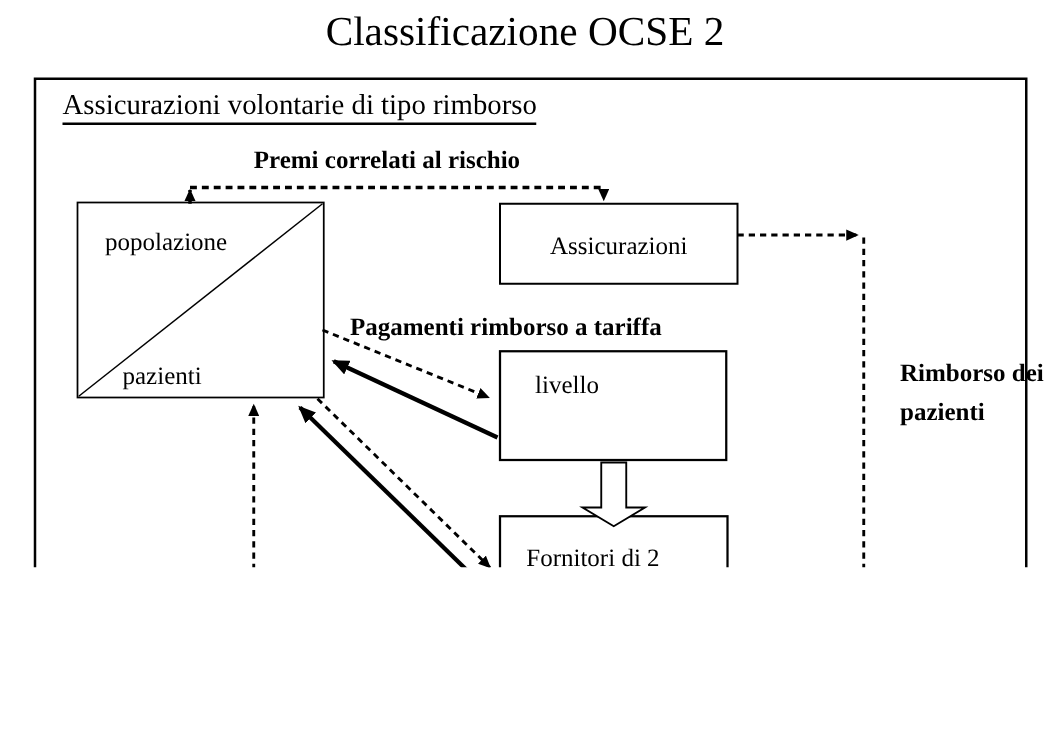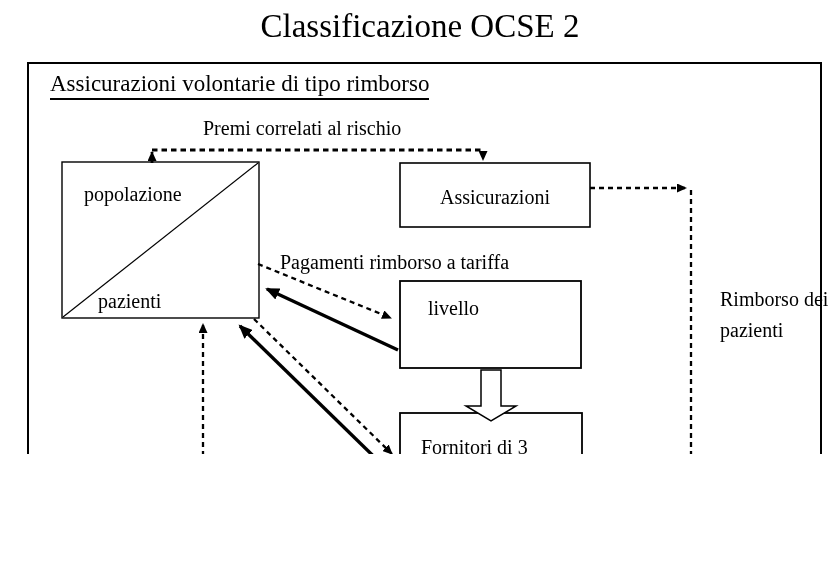--- a/index.html
+++ b/index.html
@@ -3,21 +3,21 @@
 <meta charset="utf-8">
 <style>
   html,body{margin:0;padding:0;background:#fff;}
   .canvas{position:relative;width:840px;height:454px;background:#ffffff;
           font-family:"Liberation Serif", serif;color:#000;overflow:hidden;padding-left:16px;}
   .abs{position:absolute;}
   .title{left:0;top:8px;width:840px;text-align:center;font-size:33px;}
   .frame{left:27px;top:62px;width:795px;height:495px;border:2px solid #000;box-sizing:border-box;}
   .heading{left:50px;top:71px;font-size:23px;text-decoration:underline;}
   .heading span{display:inline-block;border-bottom:2px solid #000;padding-bottom:1px;}
-  .lbl{font-size:20px;white-space:nowrap;}
+  .lbl{font-size:20px;white-space:nowrap;font-weight:bold;}
   .lbl-premi{left:203px;top:117px;}
   .lbl-pagamenti{left:280px;top:251px;}
   .lbl-rimborso{left:684px;top:284px;line-height:31px;white-space:normal;width:140px;margin-left:36px;}
   .boxtext{font-size:20px;line-height:30px;}
   .t-popolazione{left:84px;top:179px;}
   .t-pazienti{left:98px;top:286px;}
   .t-assicurazioni{left:400px;top:182px;width:190px;text-align:center;}
   .t-forn1{left:428px;top:293px;}
   .t-forn2{left:421px;top:432px;}
   svg{position:absolute;left:0;top:0;}
@@ -80,17 +80,17 @@
   <div class="abs boxtext t-popolazione">popolazione</div>
   <div class="abs boxtext t-pazienti">pazienti</div>
 
   <div class="abs boxtext t-assicurazioni">Assicurazioni</div>
 
   <div class="abs boxtext t-forn1">
     <div>livello</div>
   </div>
 
   <div class="abs boxtext t-forn2">
-    <div>Fornitori di 3</div>
+    <div>Fornitori di 2</div>
     <div>livello</div>
   </div>
 
 </div>
 
 </body></html>

